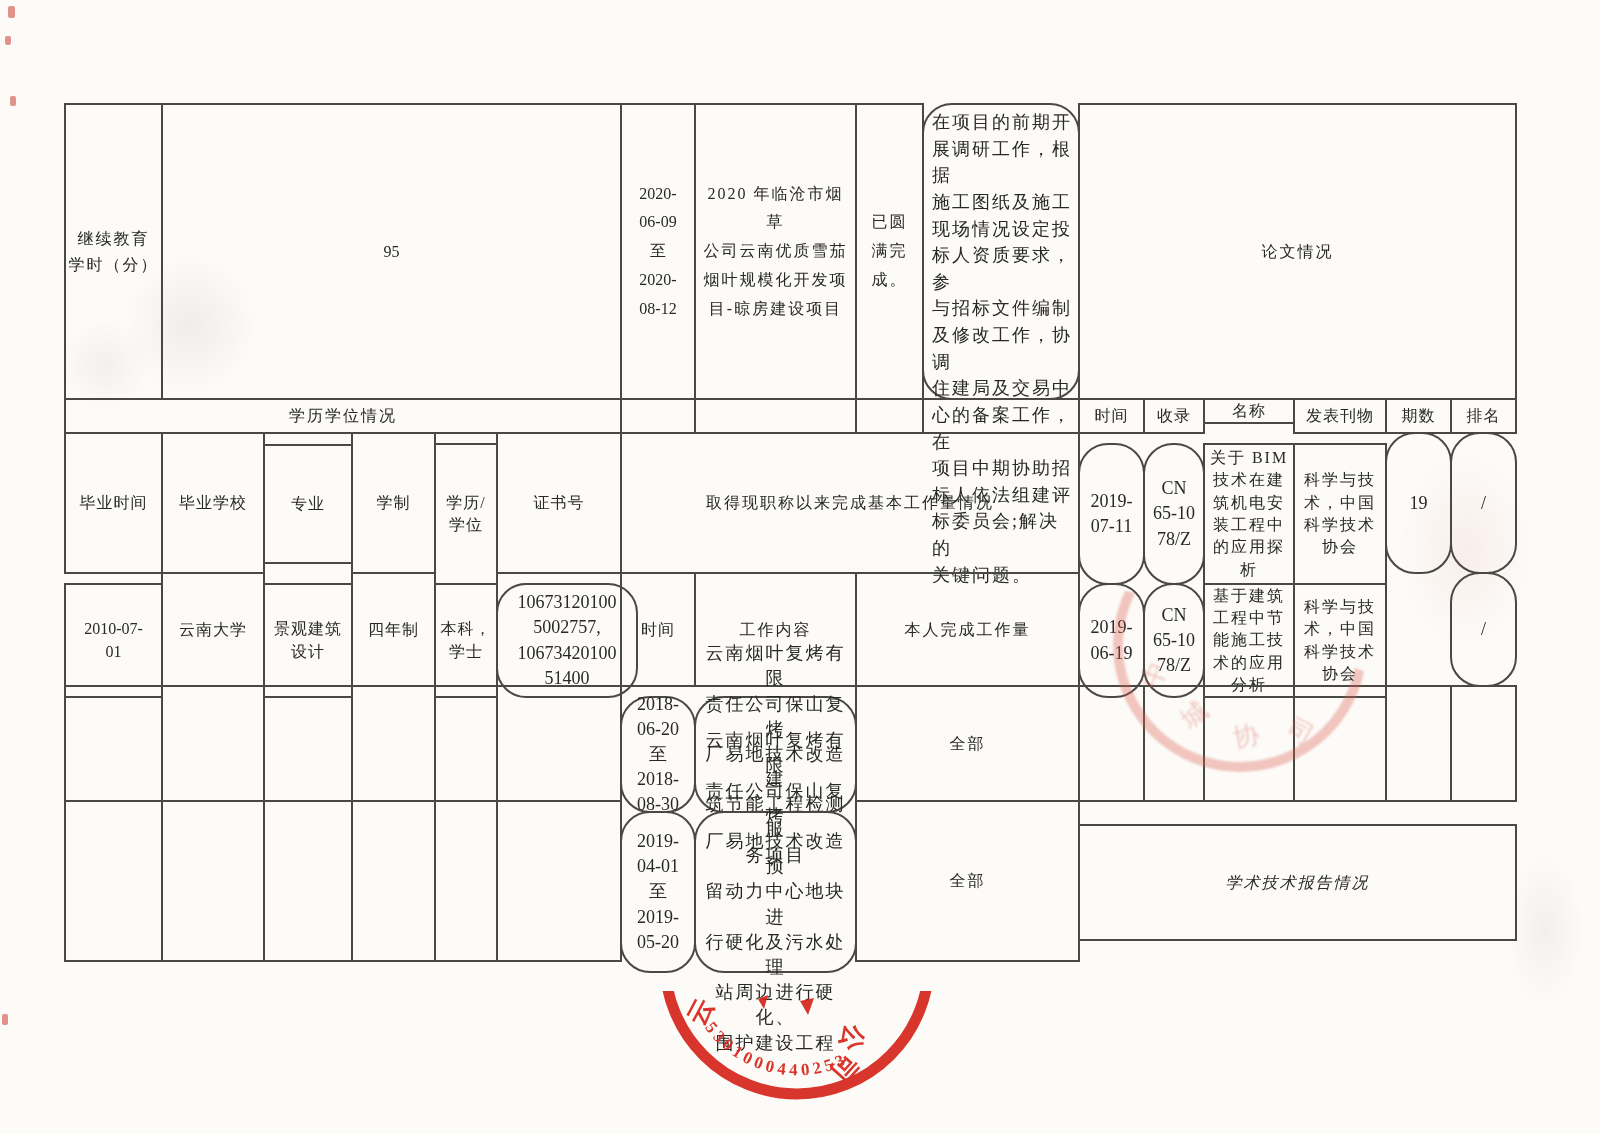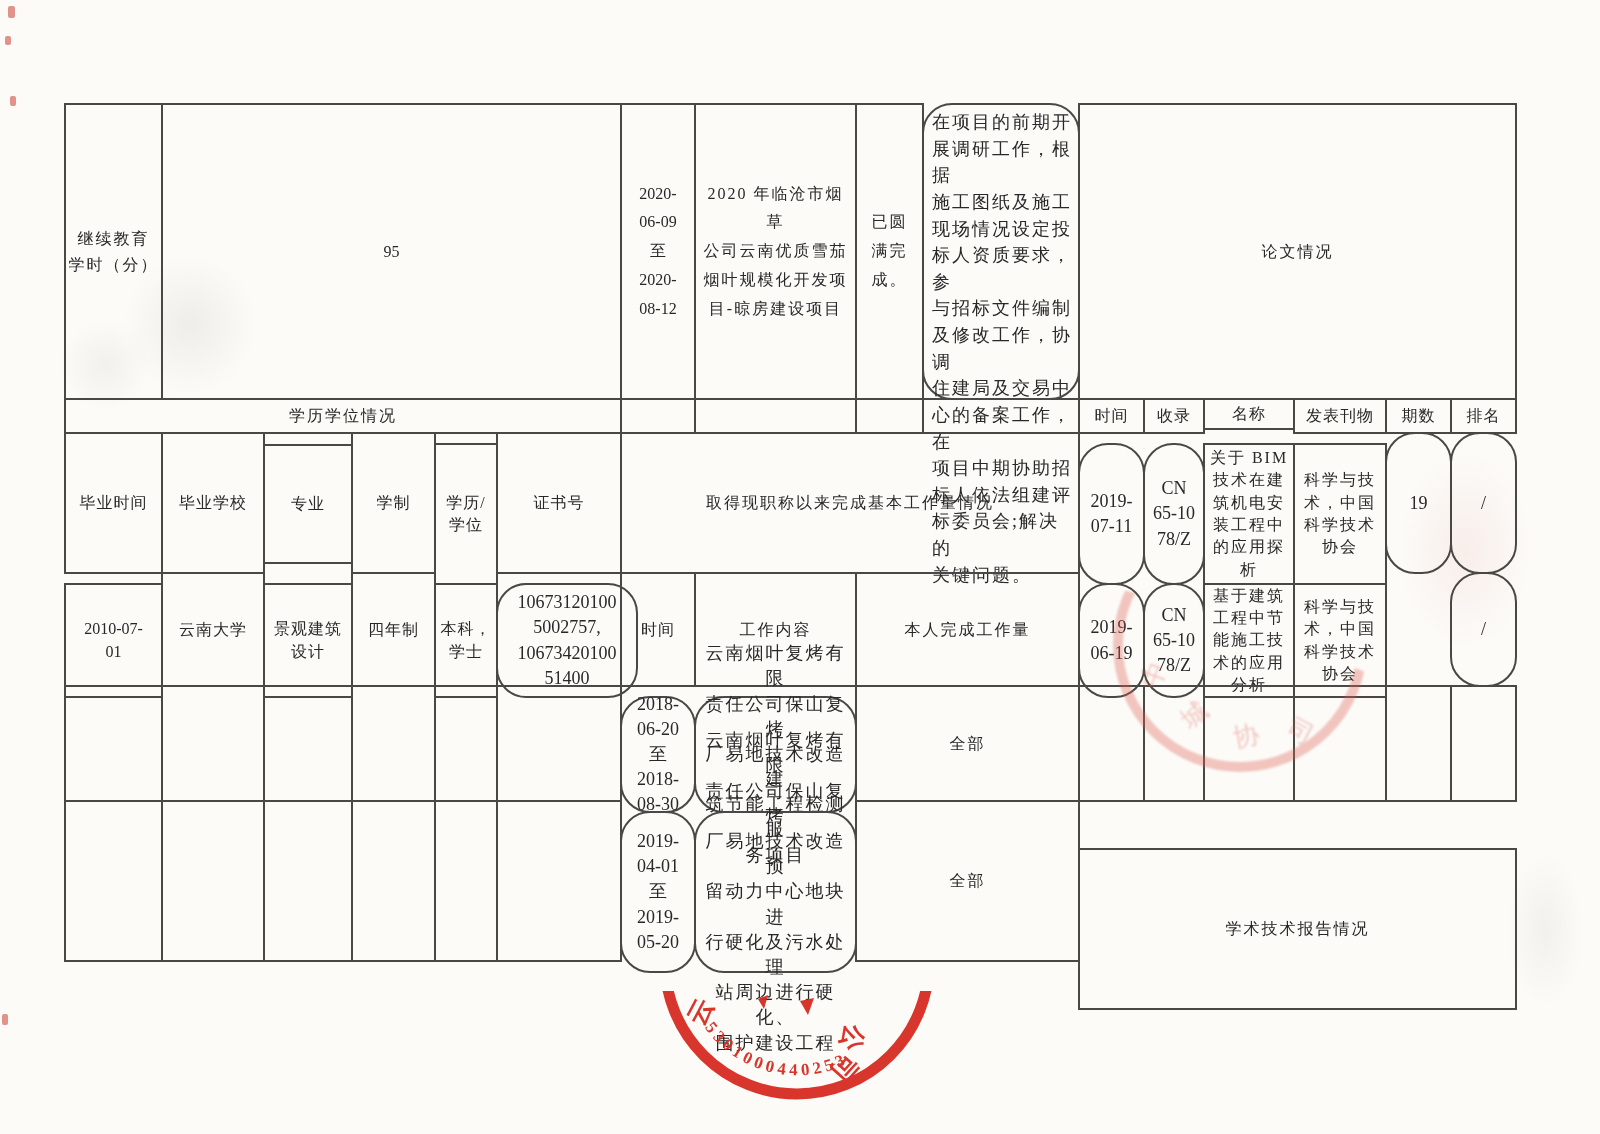--- a/index.html
+++ b/index.html
@@ -72,21 +72,21 @@
 关键问题。</div>
   <div class="cell ls2" style="left:1078px;top:103px;width:439px;height:297px;">论文情况</div>
 
   <div class="cell ls2" style="left:64px;top:398px;width:558px;height:36px;">学历学位情况</div>
   <div class="cell" style="left:620px;top:398px;width:76px;height:36px;"></div>
   <div class="cell" style="left:694px;top:398px;width:163px;height:36px;"></div>
   <div class="cell" style="left:855px;top:398px;width:69px;height:36px;"></div>
   <div class="cell" style="left:922px;top:398px;width:158px;height:36px;"></div>
   <div class="cell" style="left:1078px;top:398px;width:67px;height:36px;">时间</div>
   <div class="cell" style="left:1143px;top:398px;width:62px;height:36px;">收录</div>
-  <div class="cell" style="left:1203px;top:398px;width:92px;height:32px;">名称</div>
+  <div class="cell" style="left:1203px;top:398px;width:92px;height:26px;">名称</div>
   <div class="cell" style="left:1293px;top:398px;width:94px;height:36px;">发表刊物</div>
   <div class="cell" style="left:1385px;top:398px;width:67px;height:36px;">期数</div>
   <div class="cell" style="left:1450px;top:398px;width:67px;height:36px;">排名</div>
 
   <div class="cell" style="left:64px;top:432px;width:99px;height:142px;text-align:center;">毕业时间</div>
   <div class="cell" style="left:161px;top:432px;width:104px;height:142px;">毕业学校</div>
   <div class="cell" style="left:263px;top:444px;width:90px;height:120px;">专业</div>
   <div class="cell" style="left:351px;top:432px;width:85px;height:142px;">学制</div>
   <div class="cell lh14" style="left:434px;top:432px;width:64px;height:142px;">学历/
 学位</div>
@@ -177,21 +177,21 @@
 2019-
 05-20</div>
   <div class="cell fs15 lh14 ls2" style="left:694px;top:800px;width:163px;height:162px;padding:1px 3px;">云南烟叶复烤有限
 责任公司保山复烤
 厂易地技术改造预
 留动力中心地块进
 行硬化及污水处理
 站周边进行硬化、
 围护建设工程</div>
   <div class="cell ls2" style="left:855px;top:800px;width:225px;height:162px;">全部</div>
-  <div class="cell ls2" style="left:1078px;top:848px;width:439px;height:162px;">学术技术报告情况</div>
+  <div class="cell ls2" style="left:1078px;top:824px;width:439px;height:117px;font-style:italic;">学术技术报告情况</div>
 
   <div class="sealwrap" style="left:1100px;top:535px;width:300px;height:270px;opacity:.34;filter:blur(1.2px);">
     <svg width="300" height="270" viewBox="0 0 300 270">
       <defs>
         <clipPath id="fclip">
             <polygon points="0,50 90,70 300,150 300,270 0,270"></polygon>
           </clipPath>
       </defs>
       <circle cx="140" cy="110" r="122" fill="none" stroke="#dd5f52" stroke-width="10" clip-path="url(#fclip)"></circle>
       <g fill="#dd5f52" font-size="26">

